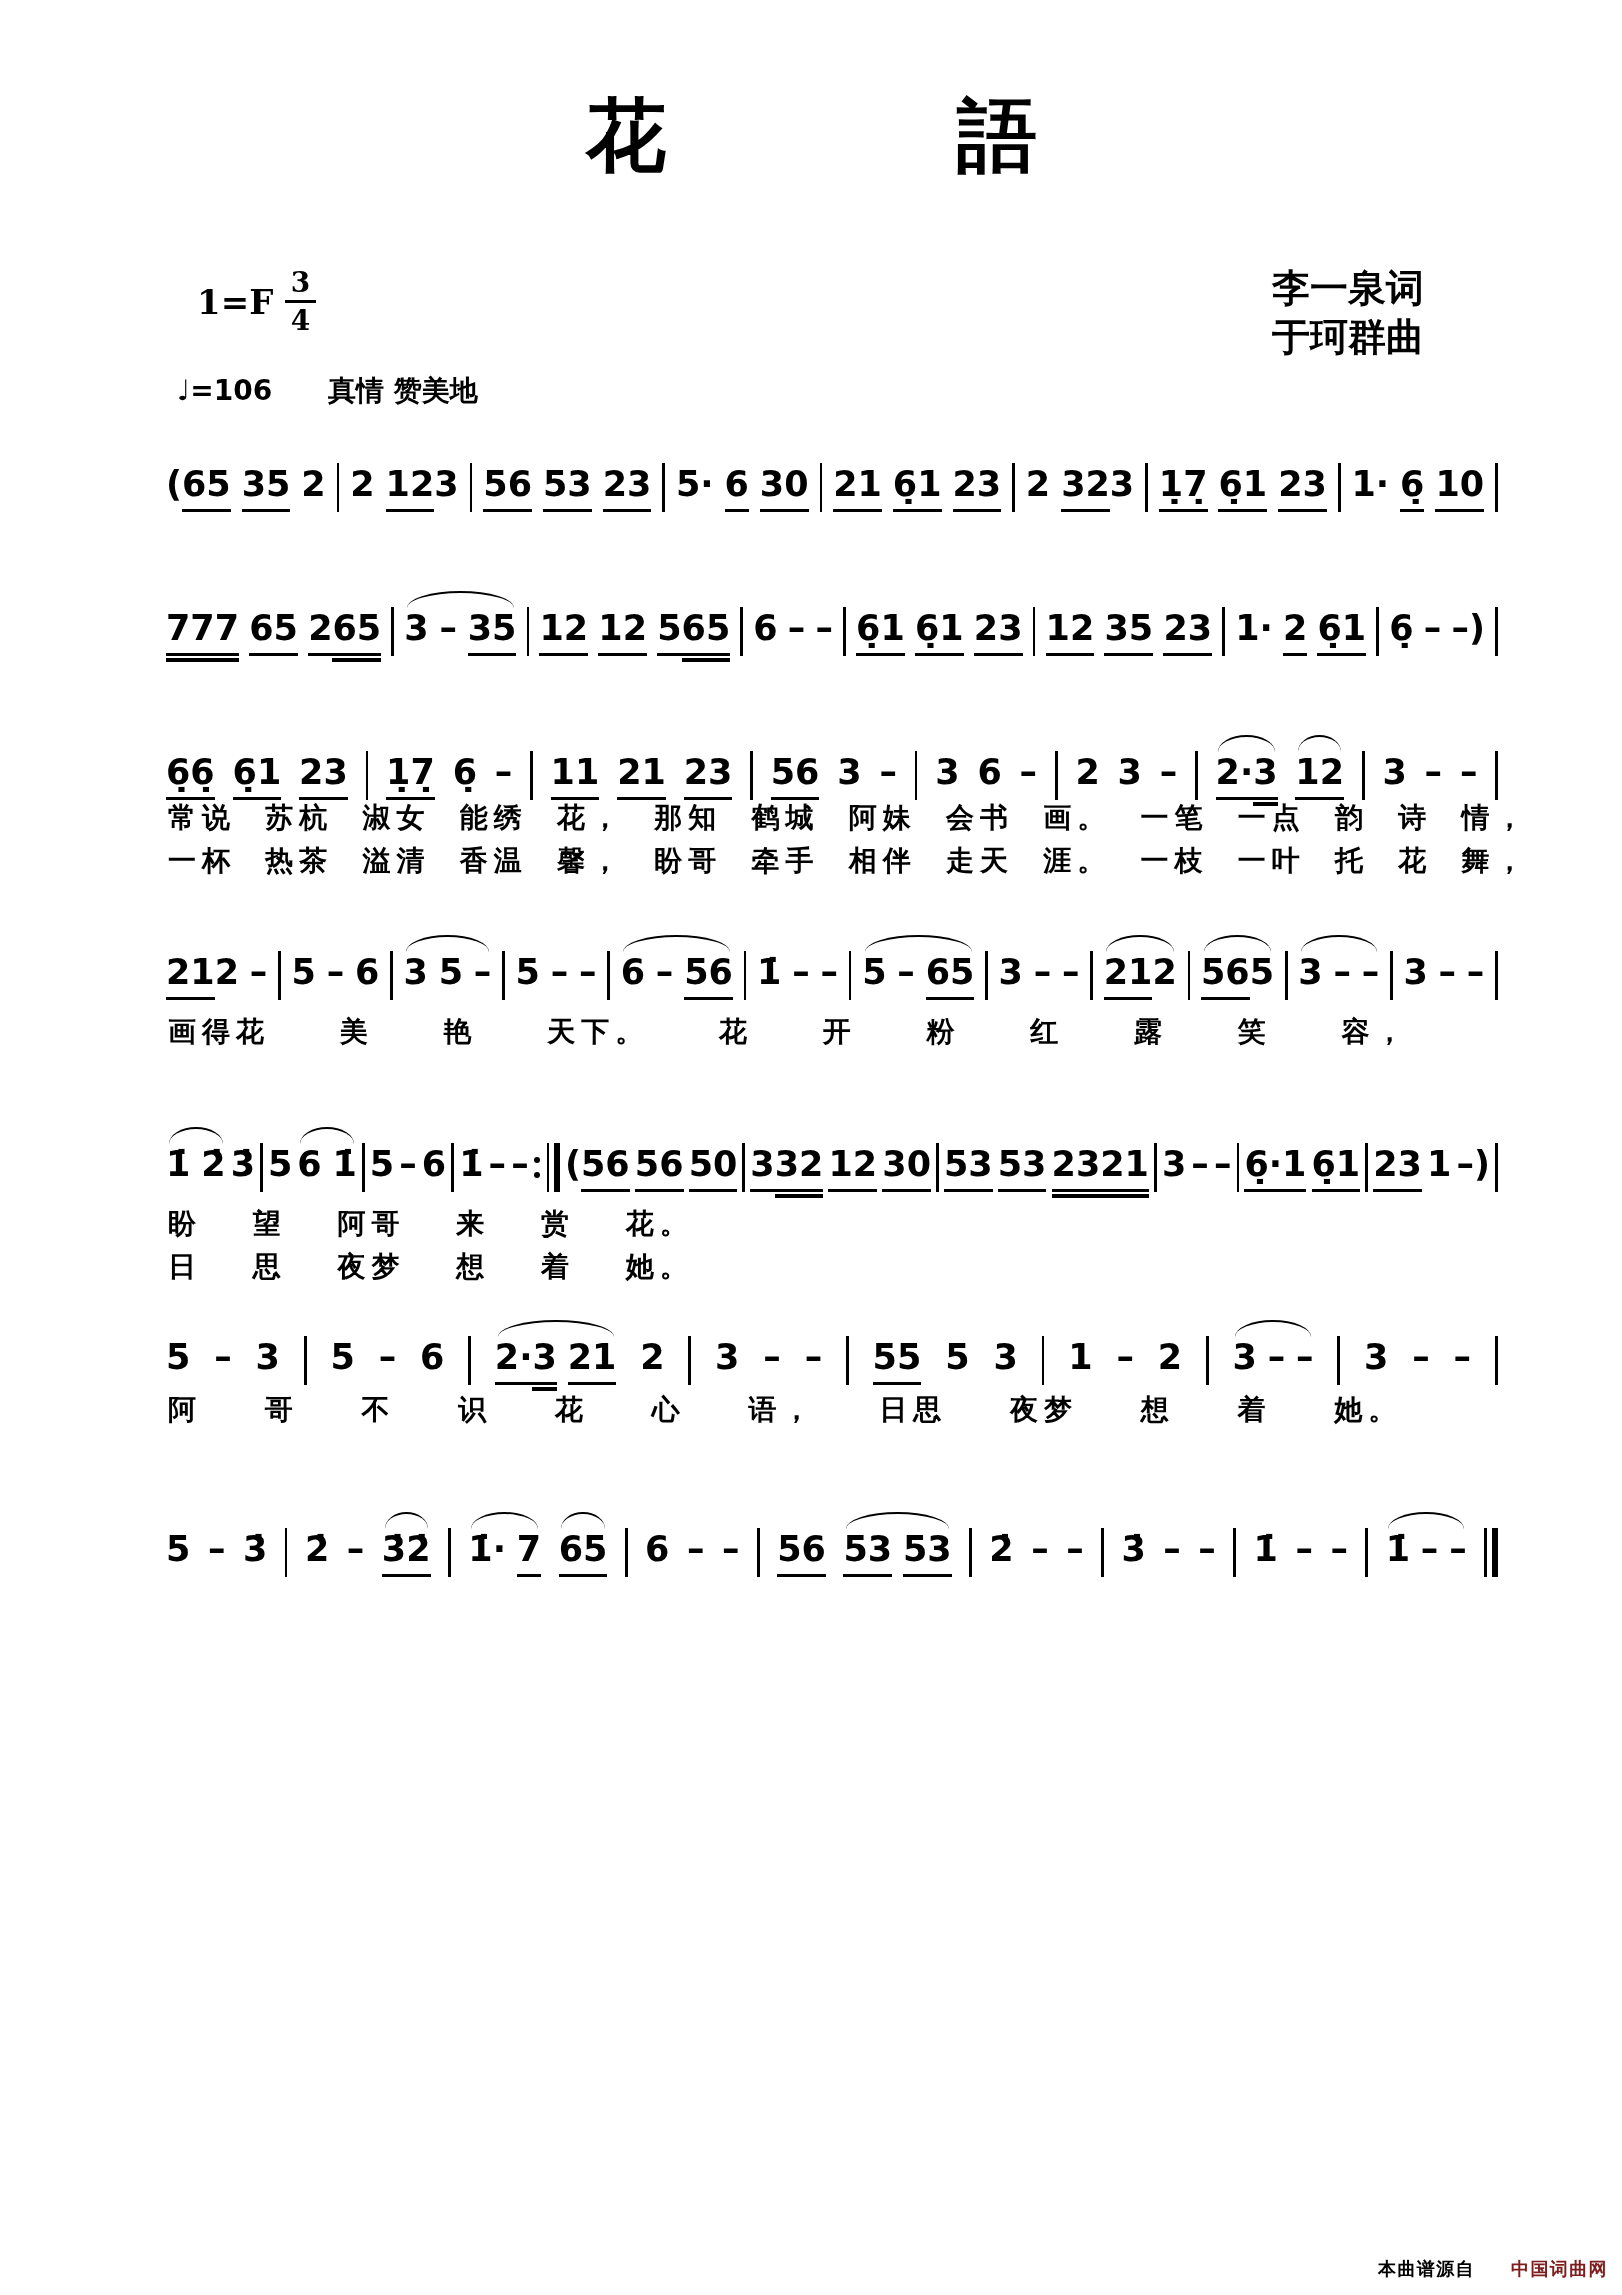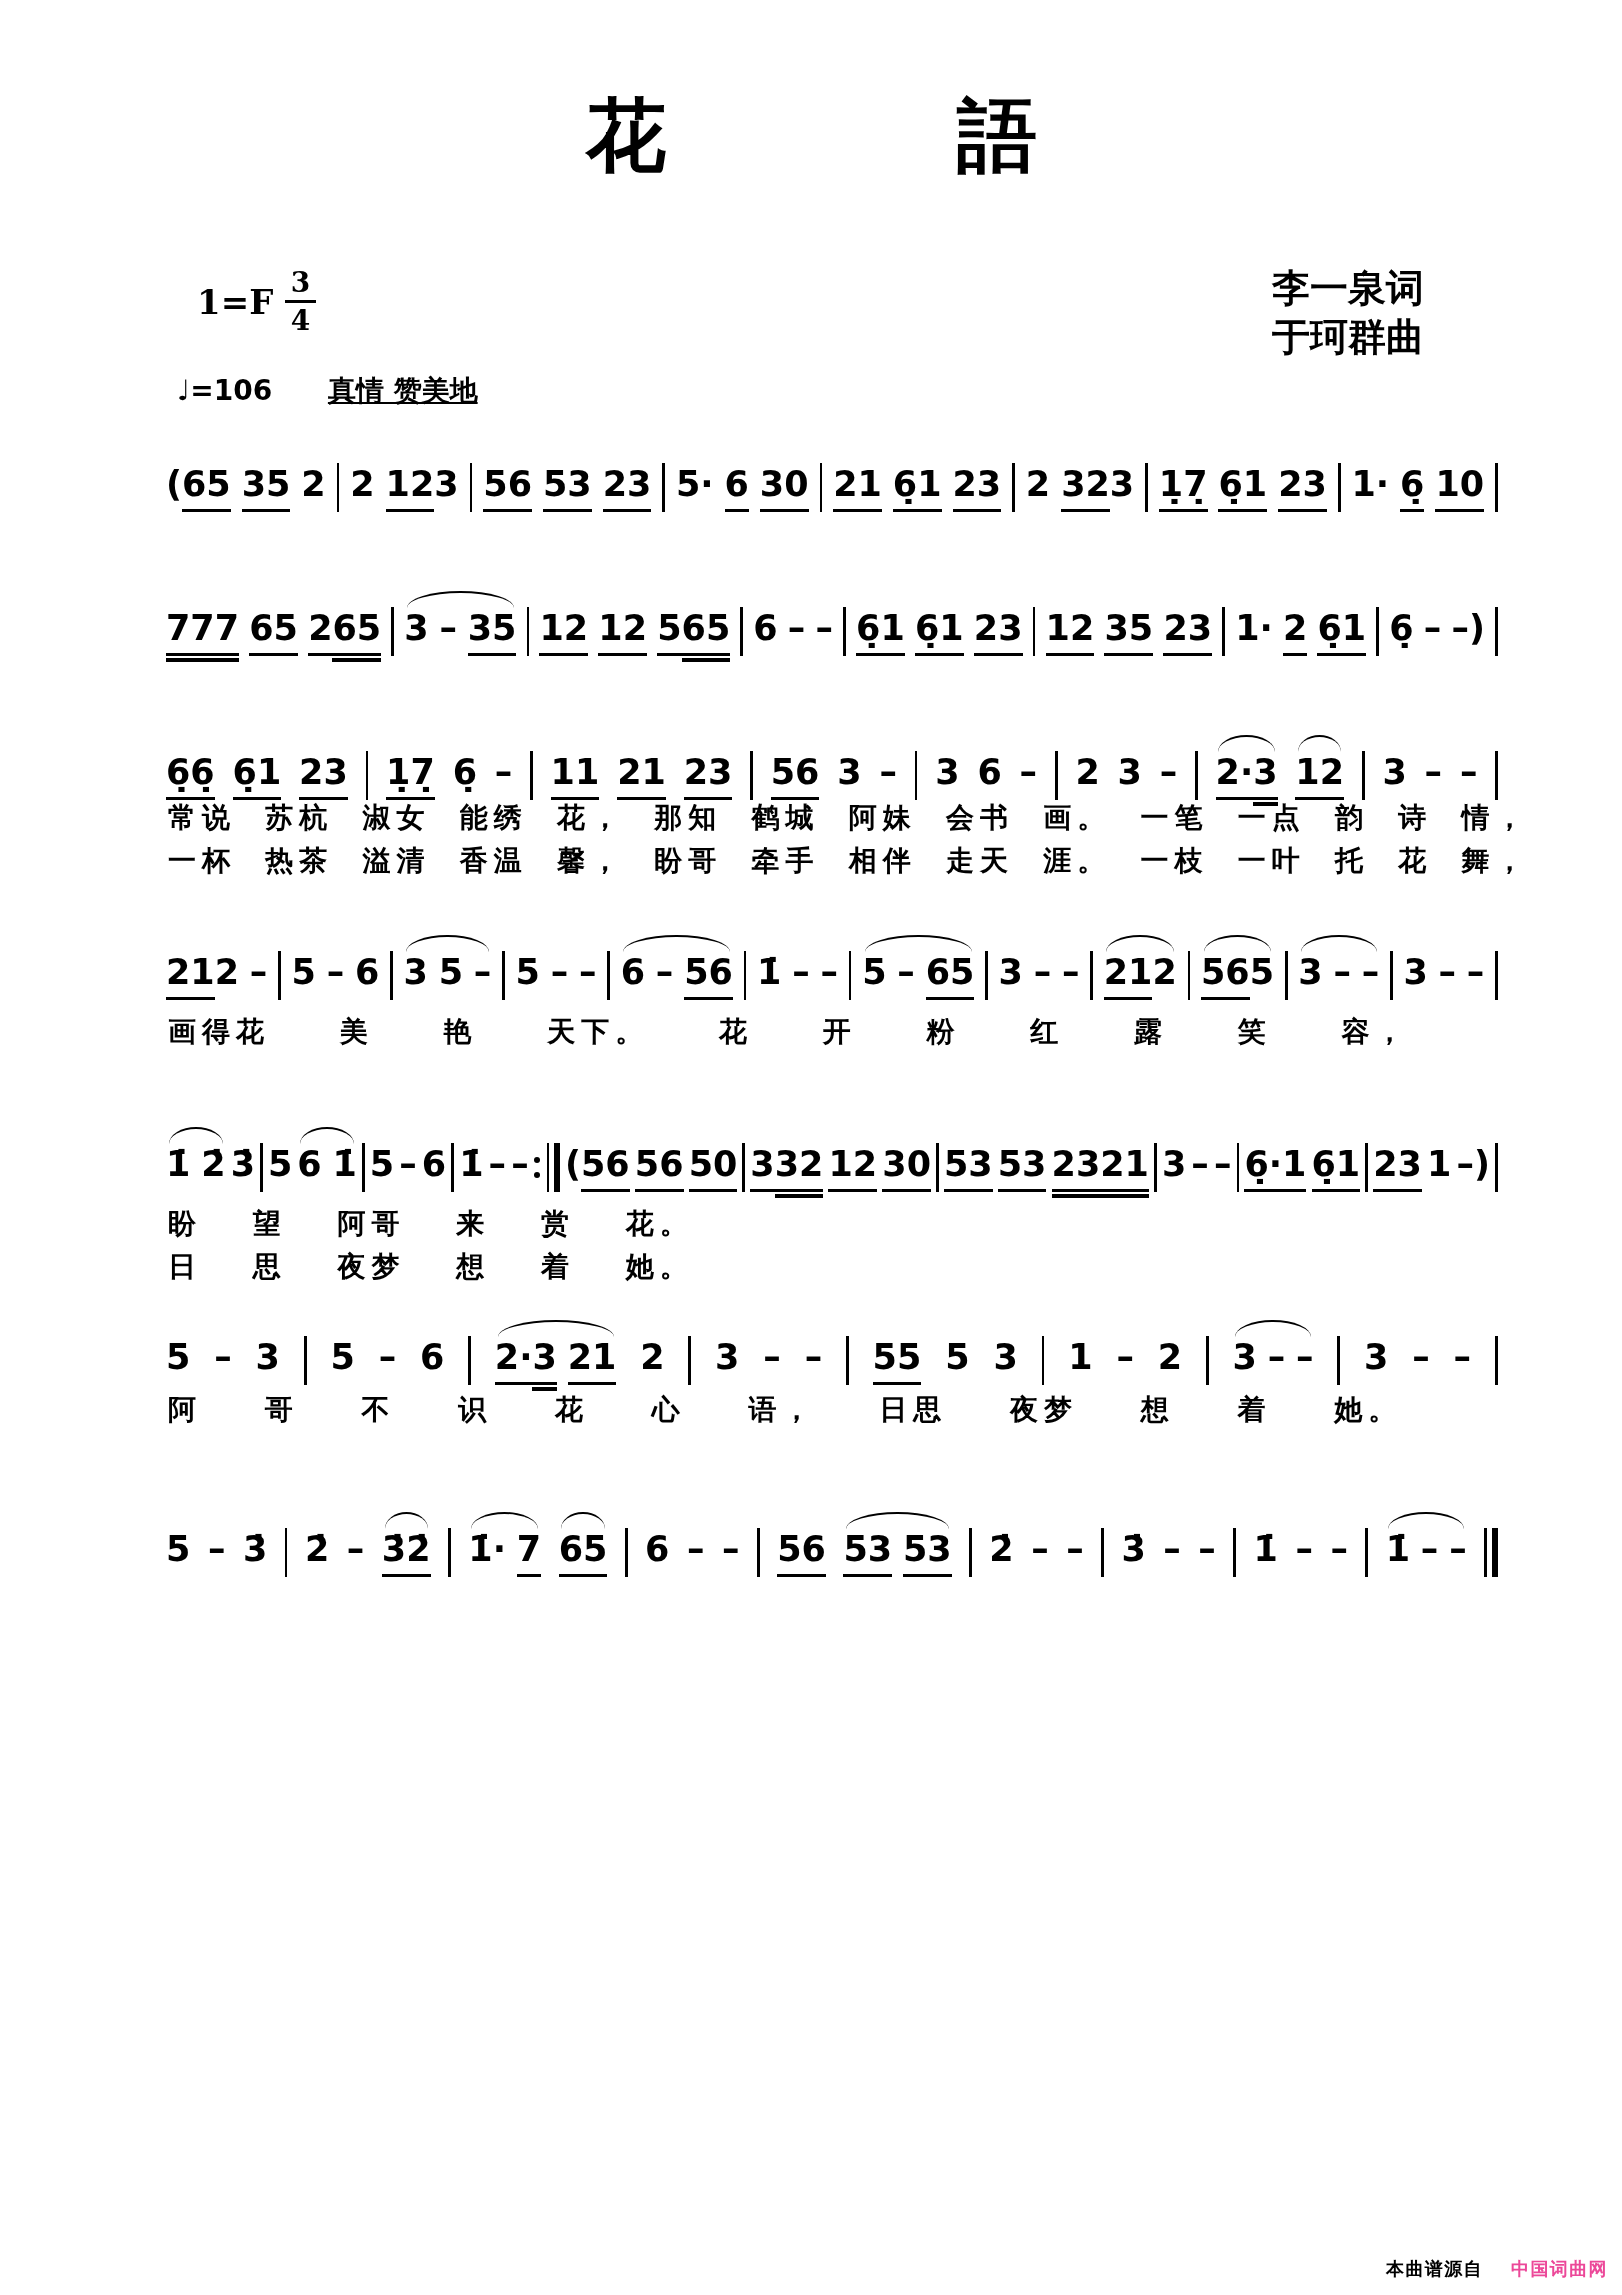--- a/index.html
+++ b/index.html
@@ -10,21 +10,21 @@
   .title{position:absolute;top:95px;left:0;width:100%;display:flex;justify-content:center;gap:291px;
          font-family:"DejaVu Serif","Liberation Serif",serif;font-weight:700;font-size:80px;line-height:1;}
   .keysig{position:absolute;top:269px;left:197px;display:flex;align-items:center;gap:12px;
           font-family:"DejaVu Serif","Liberation Serif",serif;font-weight:700;font-size:34px;}
   .frac{display:inline-flex;flex-direction:column;align-items:center;font-size:28px;line-height:1;}
   .frac .ftop{padding:0 5.4px 3.4px;border-bottom:3.4px solid #000;}
   .frac .fbot{padding:3.4px 5.4px 0;}
   .credits{position:absolute;top:264px;right:199px;text-align:left;
            font-family:"DejaVu Serif","Liberation Serif",serif;font-weight:700;font-size:38px;line-height:1.28;}
   .tempo{position:absolute;top:372px;left:177px;font-weight:700;font-size:28px;}
-  .tempo .expr{margin-left:46px;text-decoration:underline;}
+  .tempo .expr{margin-left:46px;}
 
   
   .mline{position:absolute;left:166px;right:125px;height:64px;
          display:flex;justify-content:space-between;align-items:flex-end;}
   .n{display:inline-block;font-weight:700;font-size:35px;line-height:39px;
      padding-bottom:5.4px;border-bottom:3.4px solid transparent;white-space:nowrap;}
   .u1{border-bottom-color:#000;}
   .u2{border-bottom-color:#000;position:relative;}
   .u2::after{content:"";position:absolute;left:0;right:0;bottom:-8.8px;height:3.4px;background:#000;}
   .grp{display:inline-flex;align-items:flex-end;gap:0;}
@@ -44,21 +44,21 @@
   
   .lyr{position:absolute;left:168px;font-weight:700;font-size:28px;letter-spacing:6px;white-space:nowrap;text-align:right;}
   #l3a{top:799px;word-spacing:13.5px;} #l3b{top:842px;word-spacing:13.5px;}
   #l4a{top:1013px;word-spacing:54px;} #l4b{top:1056px;word-spacing:54px;}
   #l5a{top:1205px;word-spacing:35px;} #l5b{top:1248px;word-spacing:35px;}
   #l6a{top:1391px;word-spacing:47px;}
   #l7a{top:1590px;word-spacing:60px;}
 
   
   .footer{position:absolute;top:2257px;right:15px;font-weight:700;font-size:18px;letter-spacing:1.4px;}
-  .footer .site{color:#ec4899;margin-left:28px;}
+  .footer .site{color:#7f1d1d;margin-left:36px;}
 </style>
 </head>
 <body>
 
 <div class="sheet">
 
   <div class="title">
     <span>花</span>
     <span>語</span>
   </div>

